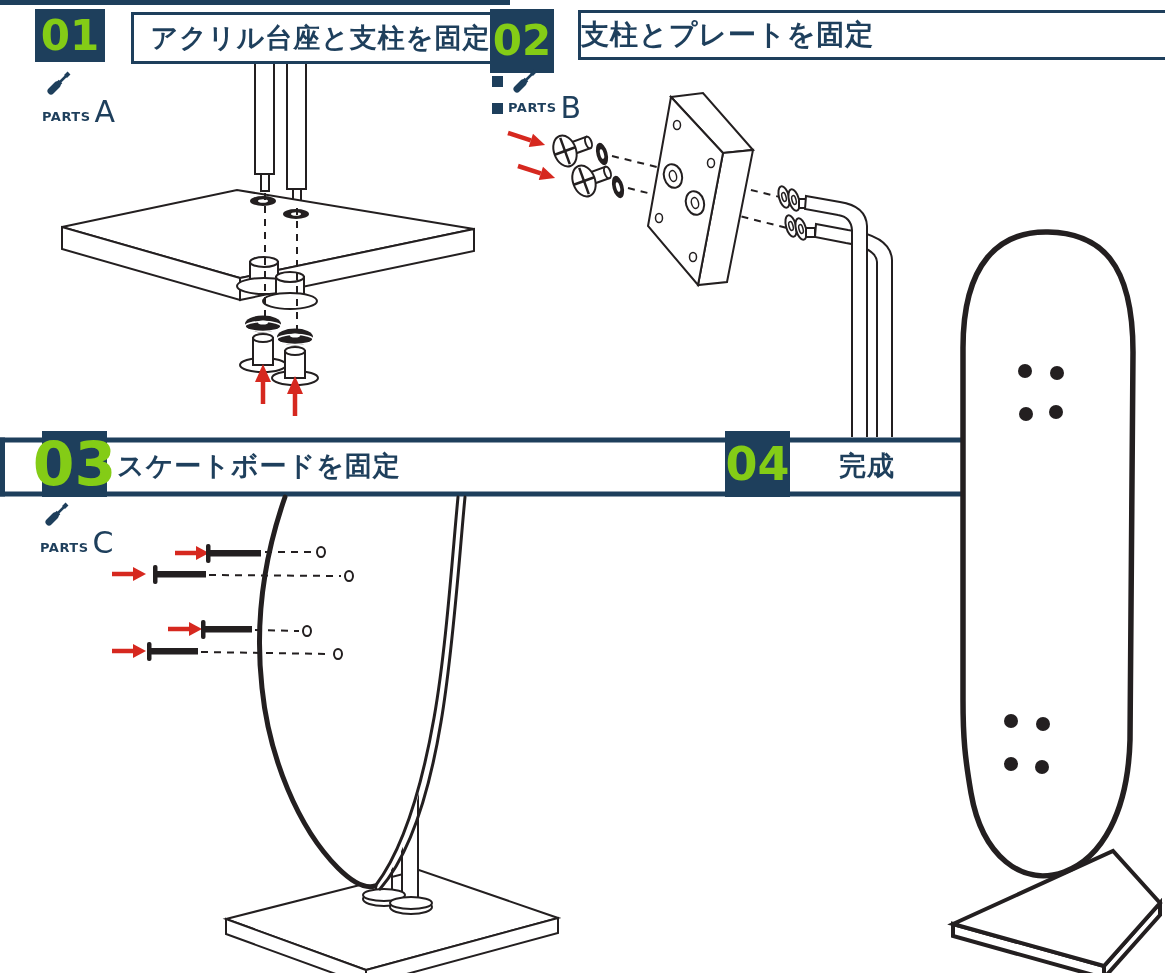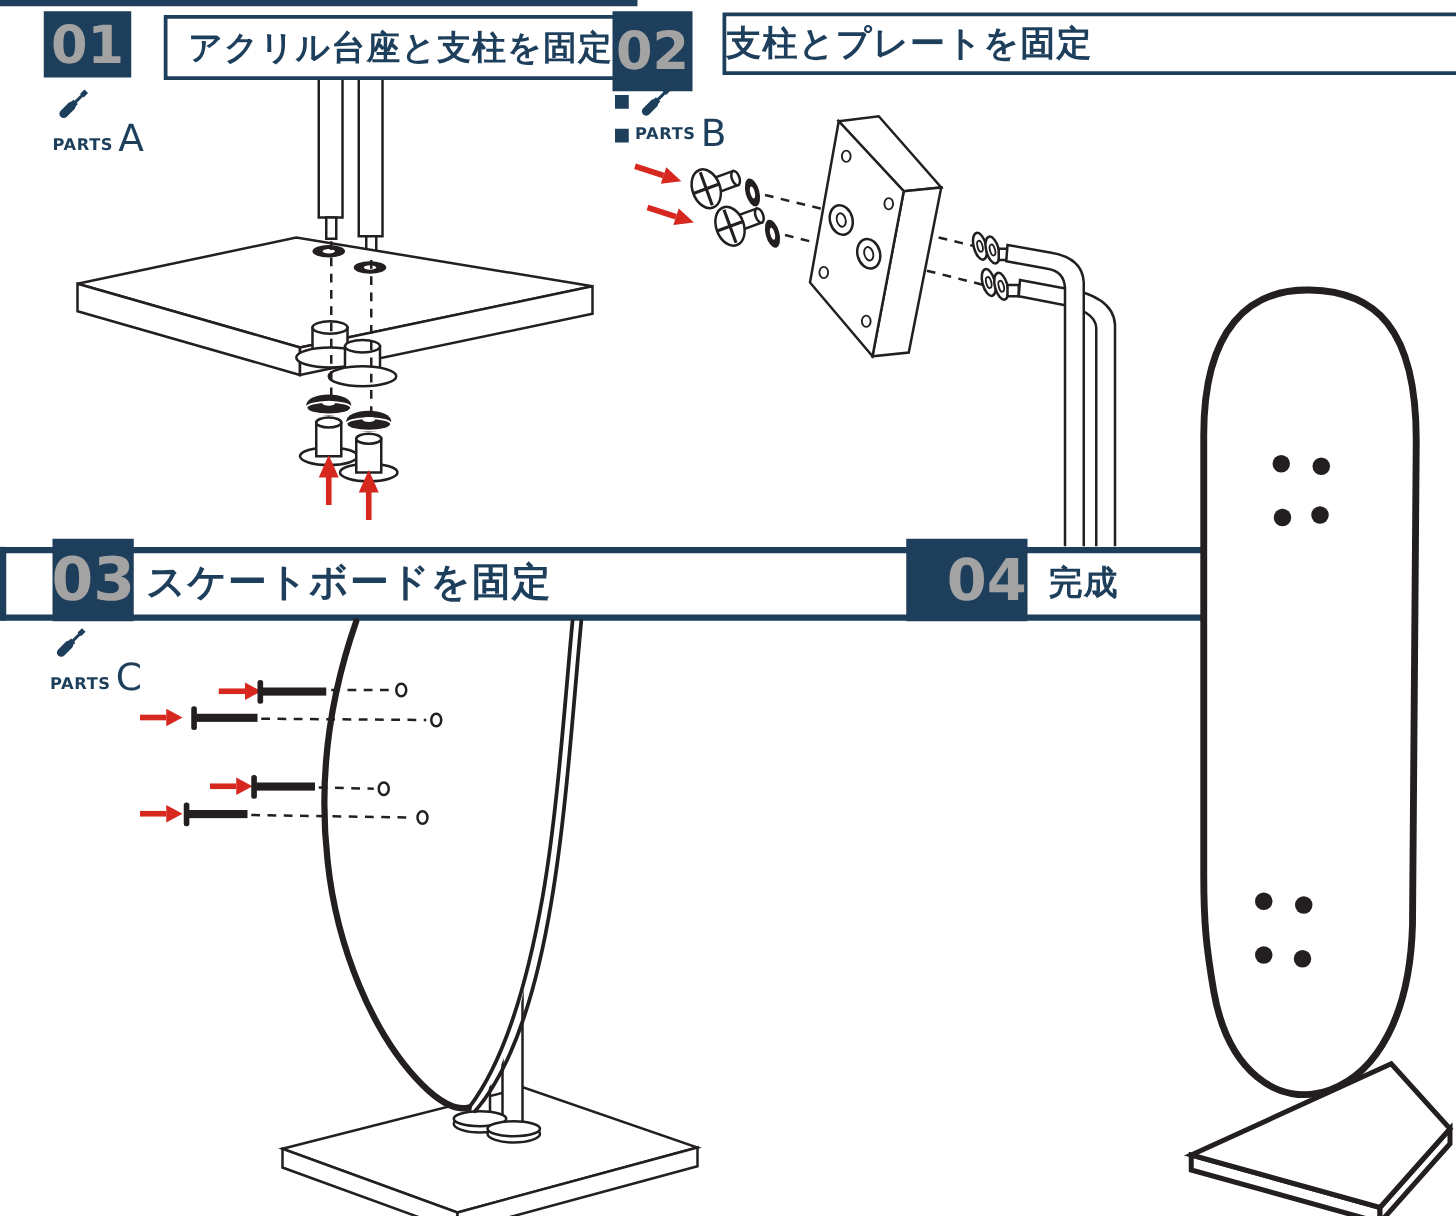--- a/index.html
+++ b/index.html
@@ -17,33 +17,33 @@
   .thick{fill:none;stroke:var(--ink);stroke-width:5;stroke-linecap:round;}
   .mid{fill:none;stroke:var(--ink);stroke-width:3;stroke-linecap:round;}
   .ink25{fill:none;stroke:var(--ink);stroke-width:2.5;}
   .redl{stroke:var(--red);stroke-width:4.5;fill:none;}
   .redf{fill:var(--red);stroke:none;}
   .navyf{fill:var(--navy);stroke:none;}
   .wline{fill:none;stroke:#fff;stroke-width:1.5;}
   .navyl{stroke:var(--navy);stroke-width:5;fill:none;}
 
   
-  .step-num{position:absolute;background:var(--navy);color:#a3a3a3;font-weight:700;
+  .step-num{position:absolute;background:var(--navy);color:#84cc16;font-weight:700;
             display:flex;align-items:center;justify-content:center;line-height:1;}
   #num01{left:35px;top:9px;width:70px;height:53px;font-size:42px;}
   #num02{left:490px;top:9px;width:64px;height:64px;font-size:42px;}
-  #num03{left:42px;top:431px;width:65px;height:66px;font-size:48px;}
-  #num04{left:725px;top:431px;width:65px;height:66px;font-size:46px;padding-left:32px;}
+  #num03{left:42px;top:431px;width:65px;height:66px;font-size:60px;}
+  #num04{left:725px;top:431px;width:65px;height:66px;font-size:46px;}
   .title-box{position:absolute;background:#fff;border:3px solid var(--navy);color:var(--navy);
              font-weight:700;display:flex;align-items:center;letter-spacing:1px;margin-left:14px;}
   #title01{left:117px;top:12px;width:373px;height:46px;font-size:27px;justify-content:center;}
   #title02{left:564px;top:10px;width:596px;height:50px;font-size:28px;box-sizing:border-box;}
   .band-title{position:absolute;color:var(--navy);font-weight:700;display:flex;align-items:center;
               height:58px;top:437px;letter-spacing:1px;}
-  #title03{left:117px;font-size:31px;font-family:Liberation Mono, monospace;}
+  #title03{left:117px;font-size:27px;font-family:Liberation Mono, monospace;}
   #title04{left:839px;font-size:27px;}
 
   
   .parts{position:absolute;color:var(--navy);}
   #partsA{left:42px;top:70px;}
   #partsB{left:492px;top:68px;}
   #partsC{left:40px;top:501px;}
   .parts-line{display:flex;align-items:flex-end;}
   .parts-word{font-size:13px;font-weight:700;letter-spacing:.5px;line-height:1.1;}
   .parts-letter{font-size:30px;font-weight:400;margin-left:4px;line-height:.8;}

